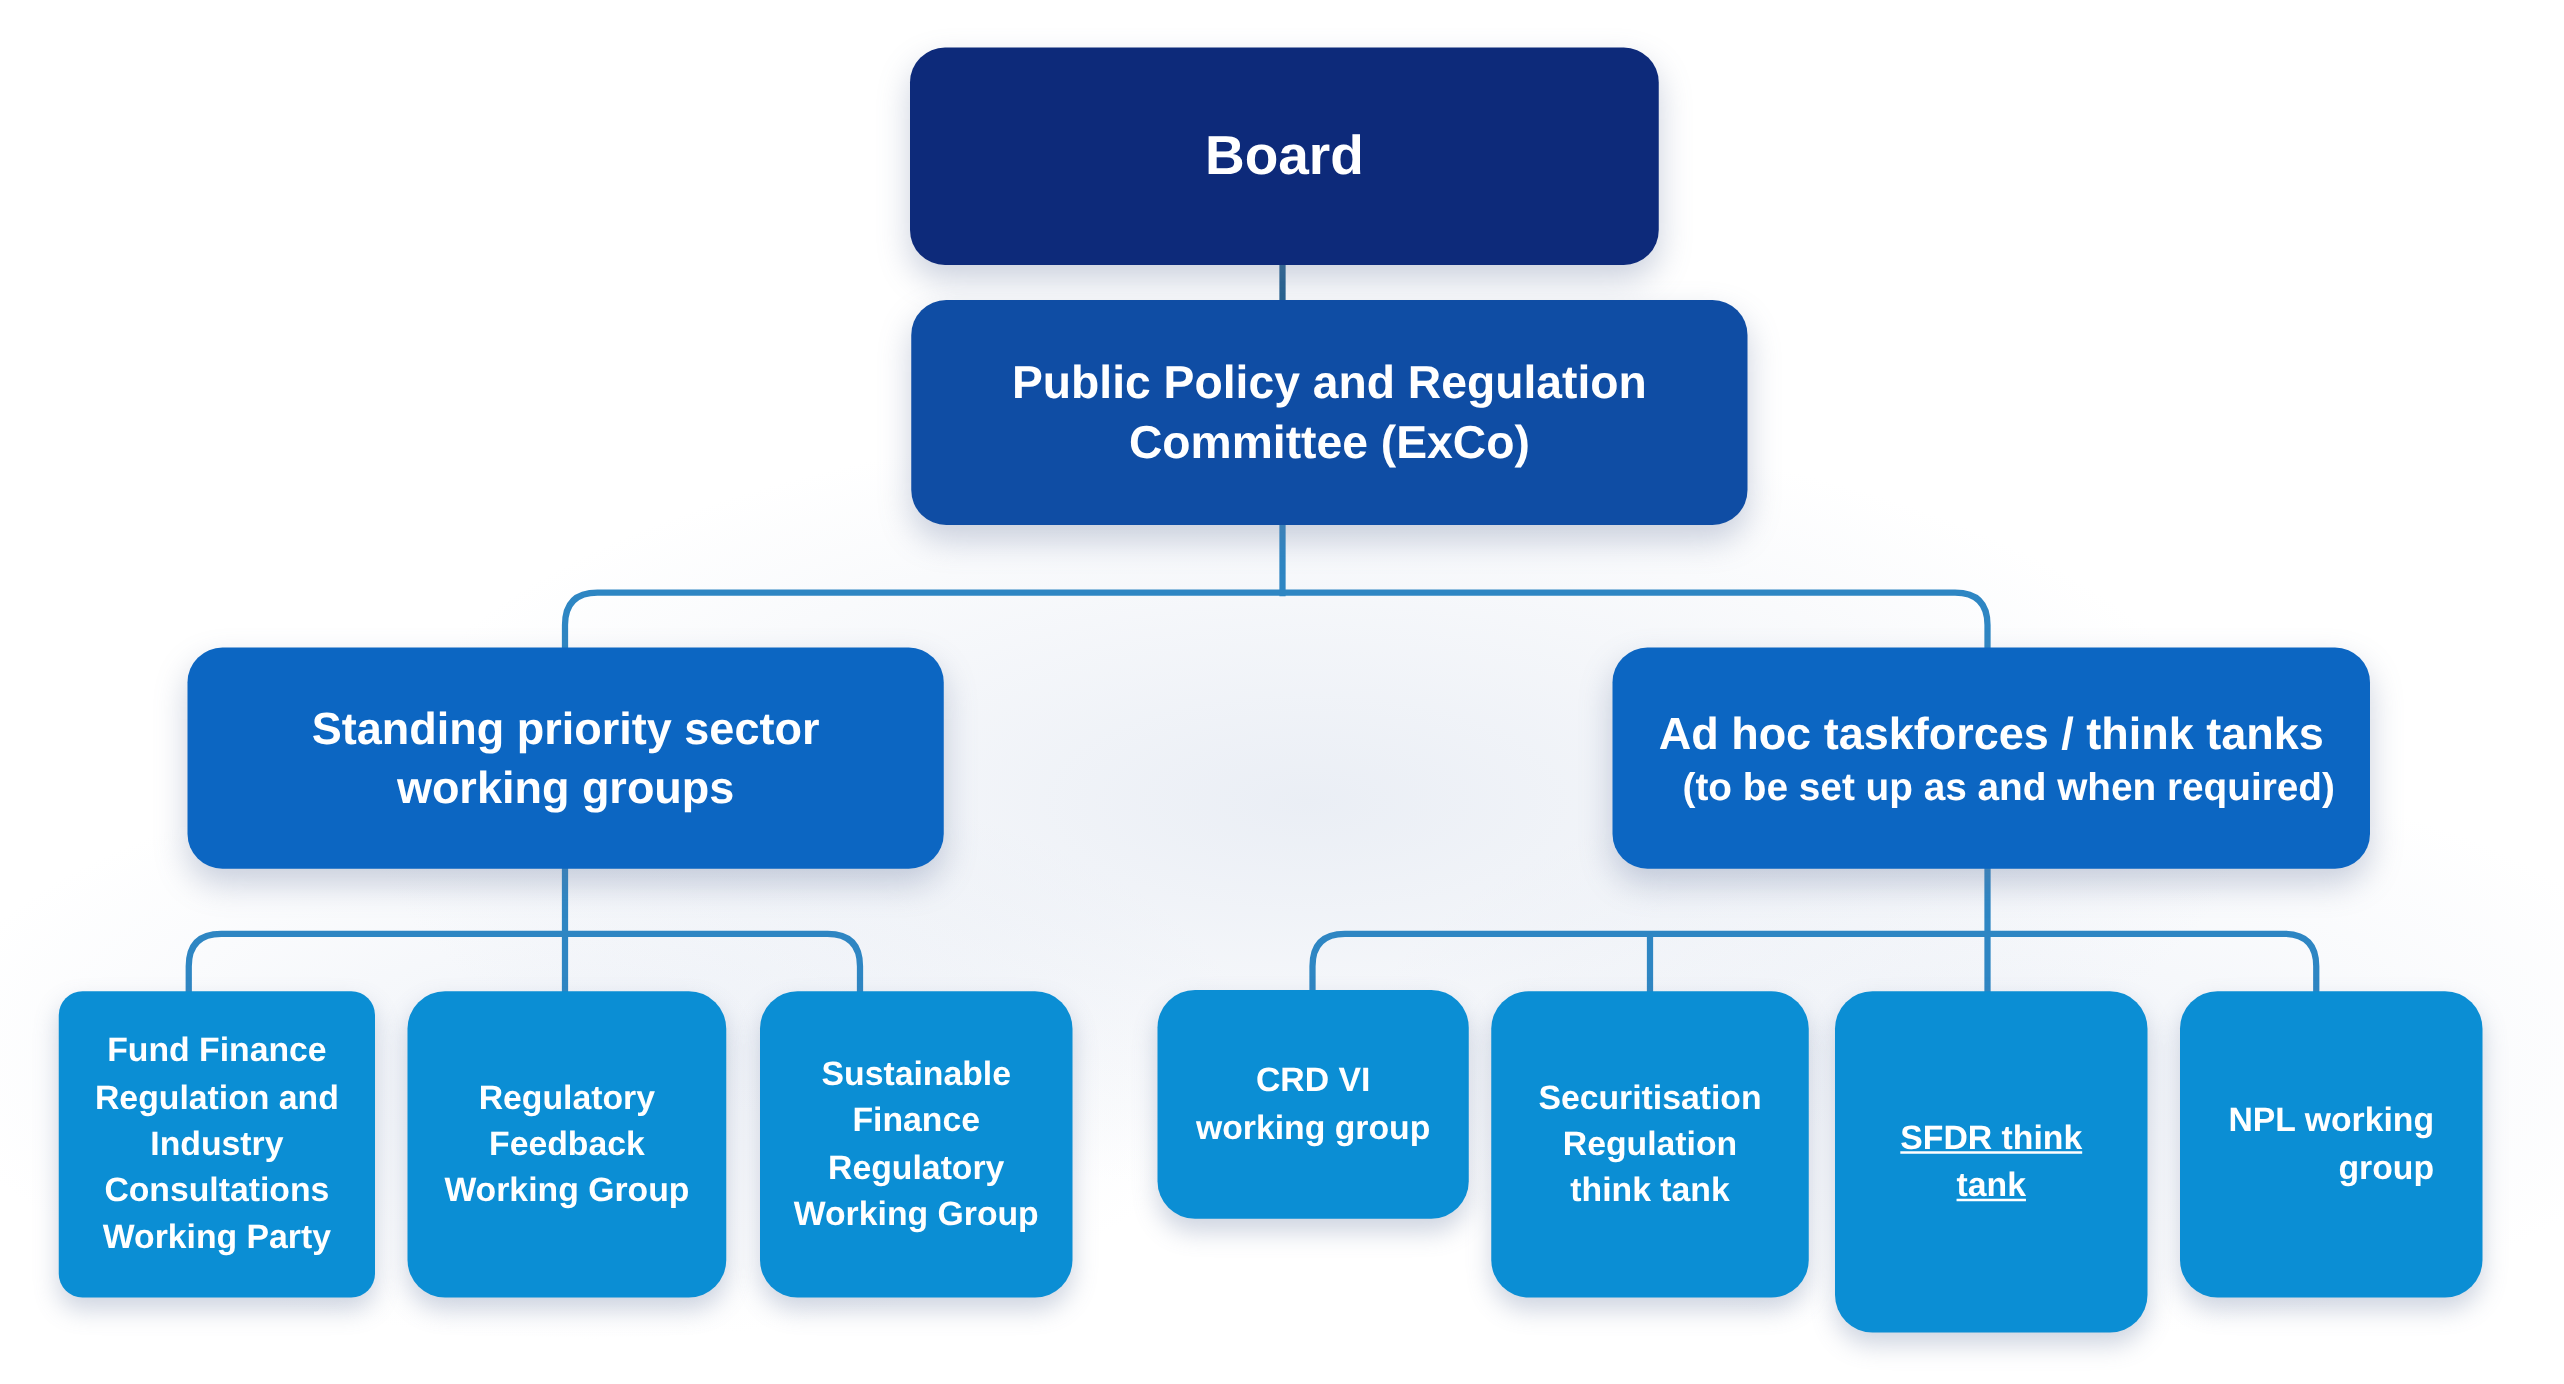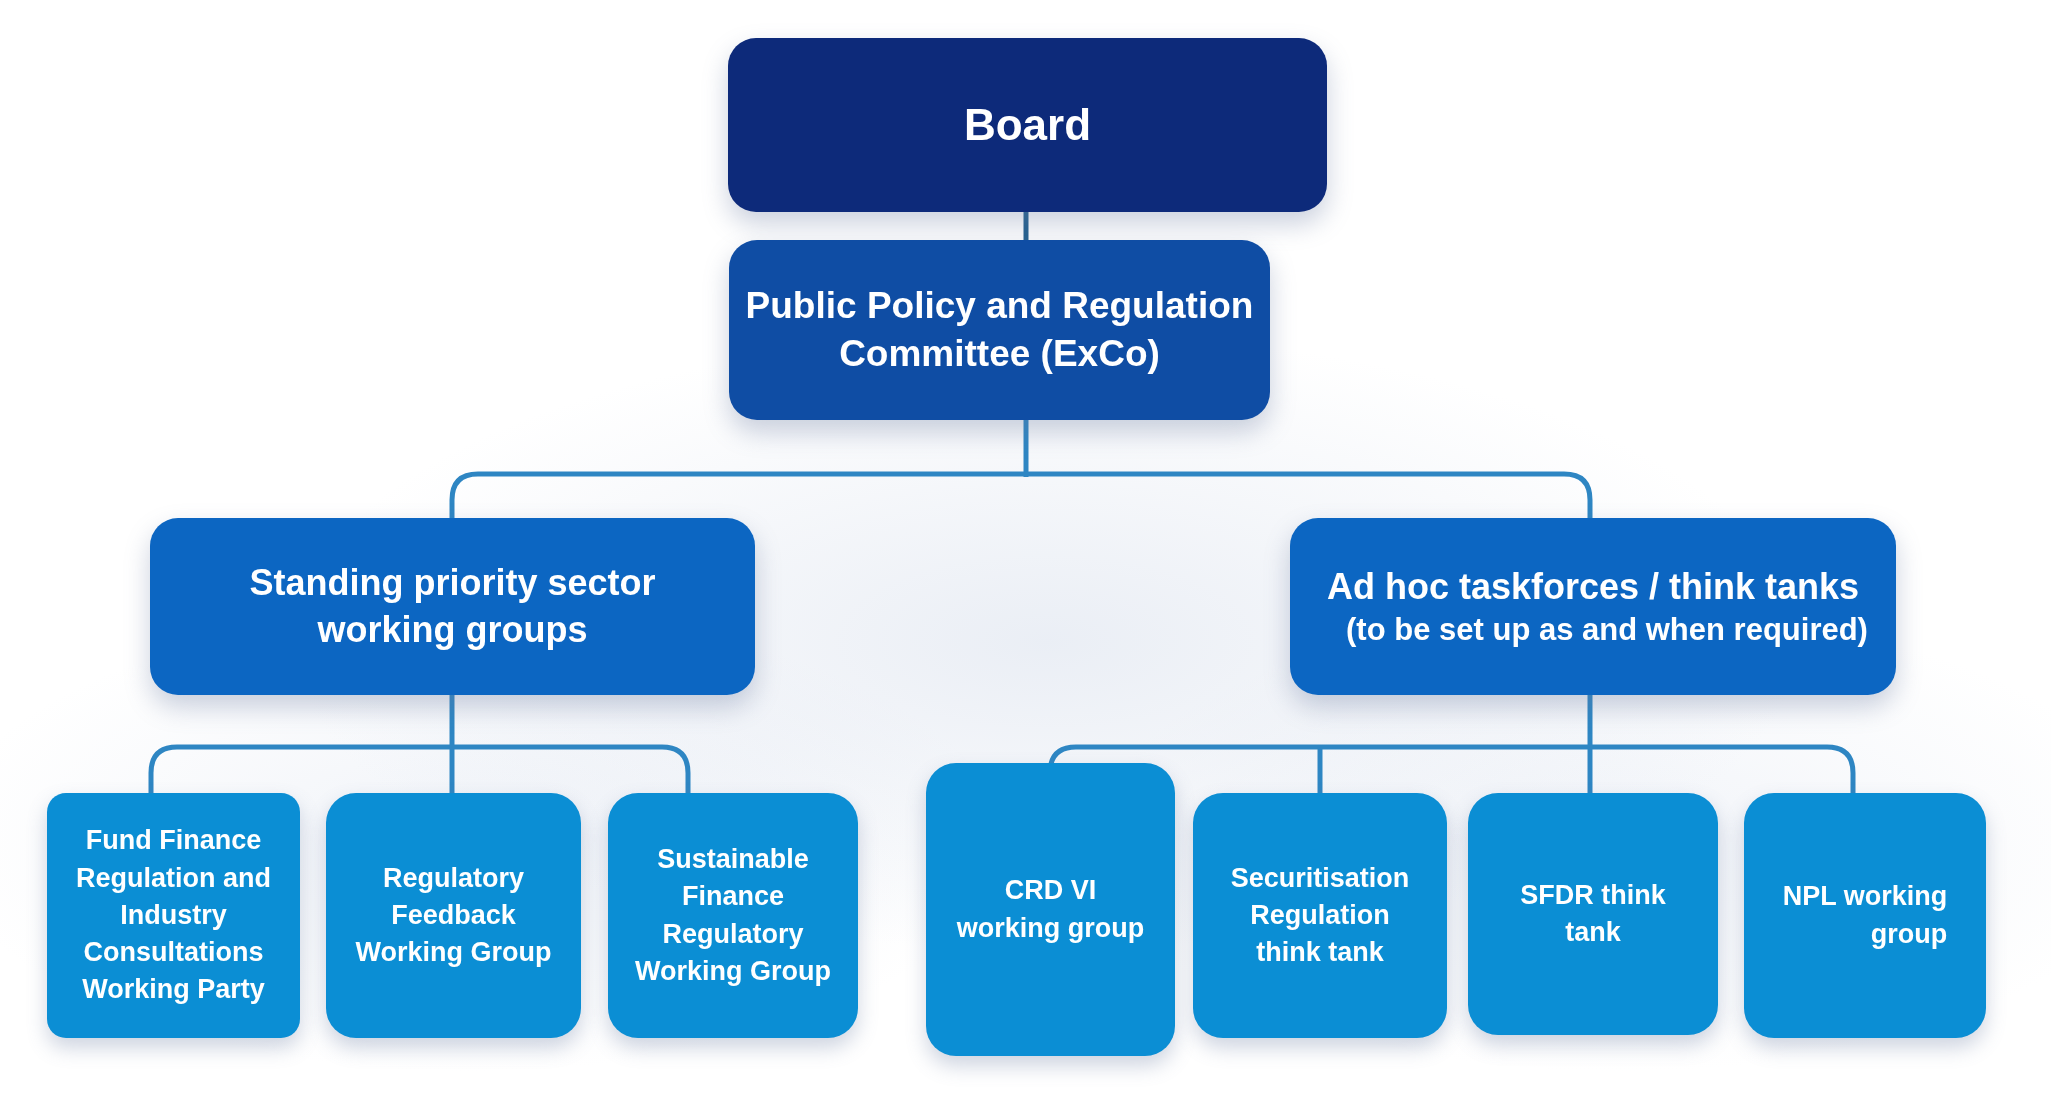--- a/index.html
+++ b/index.html
@@ -35,40 +35,40 @@
     text-align:center;
     color:var(--c-text);
     font-weight:bold;
     border-radius:28px;
     box-shadow:0 12px 26px rgba(96,116,156,.33);
   }
   .node .lbl{ white-space:pre-line; }
 
   .n-board{ left:728px; top:38px; width:599px; height:174px;
             background:var(--c-board); font-size:44px; }
-  .n-committee{ left:729px; top:240px; width:541px; height:180px;
+  .n-committee{ left:729px; top:240px; width:669px; height:180px;
             background:var(--c-committee); font-size:37px; line-height:1.3; }
   .n-branch{ background:var(--c-branch); font-size:36px; line-height:1.3; }
   .n-standing{ left:150px; top:518px; width:605px; height:177px; }
   .n-adhoc{ left:1290px; top:518px; width:606px; height:177px; }
   .n-adhoc .sub{ font-size:31px; line-height:1.25;margin-left:28px; }
 
   .leaf{
     background:var(--c-leaf);
     font-size:27px; line-height:1.38;
     border-radius:30px;
     box-shadow:0 10px 20px rgba(96,116,156,.30);
     padding:0 16px;
   }
   .n-leaf1{ left:47px;   top:793px; width:253px; height:245px;border-radius:19px; }
   .n-leaf2{ left:326px;  top:793px; width:255px; height:245px; }
   .n-leaf3{ left:597px;  top:793px; width:250px; height:245px;margin-left:11px; }
-  .n-leaf4{ left:926px;  top:763px; width:249px; height:293px; }
+  .n-leaf4{ left:926px;  top:792px; width:249px; height:183px; }
   .n-leaf5{ left:1193px; top:793px; width:254px; height:245px; }
-  .n-leaf6{ left:1468px; top:793px; width:250px; height:242px; }
+  .n-leaf6{ left:1468px; top:793px; width:250px; height:273px;text-decoration:underline; }
   .n-leaf7{ left:1744px; top:793px; width:242px; height:245px;text-align:right; }
 </style>
 </head>
 <body>
 
 <div class="stage">
 
   <svg class="wires" viewBox="0 0 2051 1107" aria-hidden="true">
     <path class="wire dark" d="M1026 212 L1026 243"></path>
     <path class="wire" d="M1026 418 L1026 477"></path>

